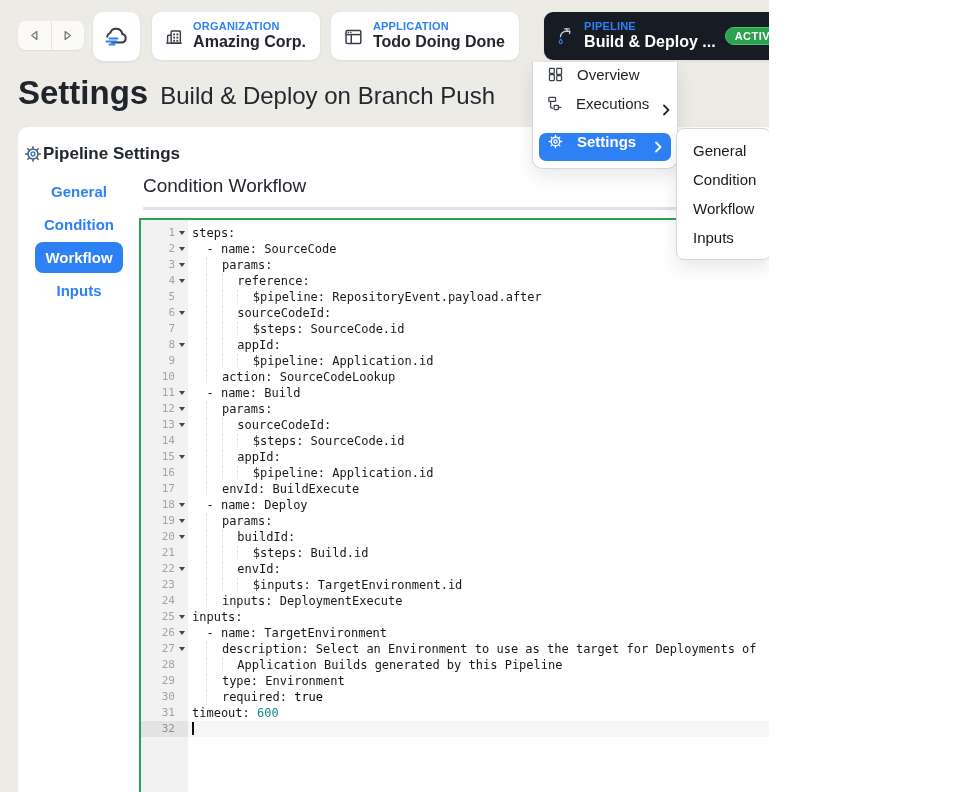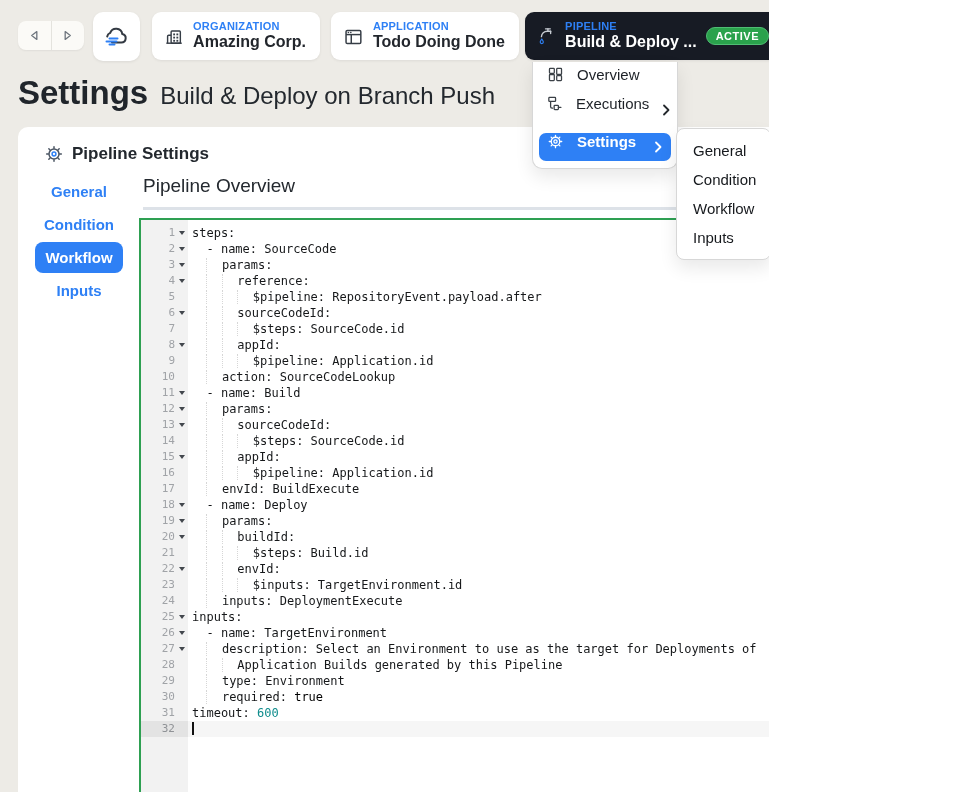--- a/index.html
+++ b/index.html
@@ -11,35 +11,35 @@
              border-radius:8px;box-shadow:0 1px 2px rgba(0,0,0,.06);display:flex;align-items:stretch;}
   .nav-btn{flex:1;display:flex;align-items:center;justify-content:center;cursor:pointer;}
   .nav-sep{width:1px;background:#e4e3de;}
   .cloud-btn{position:absolute;left:93px;top:12px;width:47px;height:49px;background:#fff;border-radius:10px;
              box-shadow:0 1px 3px rgba(0,0,0,.08);display:flex;align-items:center;justify-content:center;cursor:pointer;}
   .crumb{position:absolute;top:12px;height:48px;background:#fff;border-radius:9px;
          box-shadow:0 1px 3px rgba(0,0,0,.07);display:flex;align-items:center;gap:9px;
          padding:0 14px 0 12px;box-sizing:border-box;cursor:pointer;}
   .crumb.org{left:152px;width:168px;}
   .crumb.app{left:331px;width:188px;}
-  .crumb.pipe{left:525px;width:258px;background:#171b24;justify-content:space-between;}
+  .crumb.pipe{left:544px;width:258px;background:#171b24;justify-content:space-between;}
   .crumb-text{display:flex;flex-direction:column;line-height:1.05;}
   .crumb-label{font-size:11px;font-weight:700;color:#2e80f5;letter-spacing:.2px;}
   .crumb-name{font-size:16px;font-weight:700;color:#22262c;margin-top:1px;white-space:nowrap;}
   .crumb.pipe .crumb-name{color:#fff;}
   .badge{margin-left:auto;background:#2aa24c;border:1.5px solid #4fbd73;color:#fff;font-size:11px;
          font-weight:700;letter-spacing:.5px;padding:2px 9px;border-radius:999px;}
 
   .title-row{position:absolute;left:18px;top:74px;display:flex;align-items:baseline;gap:12px;white-space:nowrap;}
   .title-main{font-size:33px;font-weight:700;color:#20252b;}
   .title-sub{font-size:24px;font-weight:400;color:#23282e;}
 
   
   .panel{position:absolute;left:18px;top:127px;right:0;bottom:0;background:#fff;border-top-left-radius:10px;}
-  .panel-head{position:absolute;left:26px;top:15px;display:flex;align-items:center;gap:8px;}
+  .panel-head{position:absolute;left:5px;top:15px;display:flex;align-items:center;gap:0;}
   .panel-head-text{font-size:17px;font-weight:600;color:#23282e;line-height:24px;}
 
   .side-item{position:absolute;left:17px;width:88px;text-align:center;font-size:15px;font-weight:600;
              color:#2e80f5;line-height:16px;cursor:pointer;}
   .side-general{top:57px;} .side-condition{top:90px;} .side-inputs{top:156px;}
   .side-btn{top:115px;height:31px;line-height:31px;background:#2e80f5;color:#fff;border-radius:8px;}
 
   .main-heading{position:absolute;left:125px;top:47px;font-size:19px;font-weight:500;color:#24292f;line-height:24px;}
   .main-divider{position:absolute;left:125px;right:0;top:80px;height:3px;background:#dde2e8;}
 
@@ -177,21 +177,21 @@
         <circle cx="12" cy="12" r="2.3" fill="none" stroke="#2e80f5" stroke-width="1.8"></circle>
       </svg>
       <span class="panel-head-text">Pipeline Settings</span>
     </div>
 
     <div class="side-item side-general">General</div>
     <div class="side-item side-condition">Condition</div>
     <div class="side-item side-btn">Workflow</div>
     <div class="side-item side-inputs">Inputs</div>
 
-    <div class="main-heading">Pipeline Overview</div>
+    <div class="main-heading">Condition Workflow</div>
     <div class="main-divider"></div>
 
     <div class="editor">
       <div class="gutter-col"></div>
       <div class="code-lines">
           <div class="line">
             <div class="gutter-cell">
               <span class="lnum">1</span>
               <span class="foldspot">
                 <i class="tri"></i>

